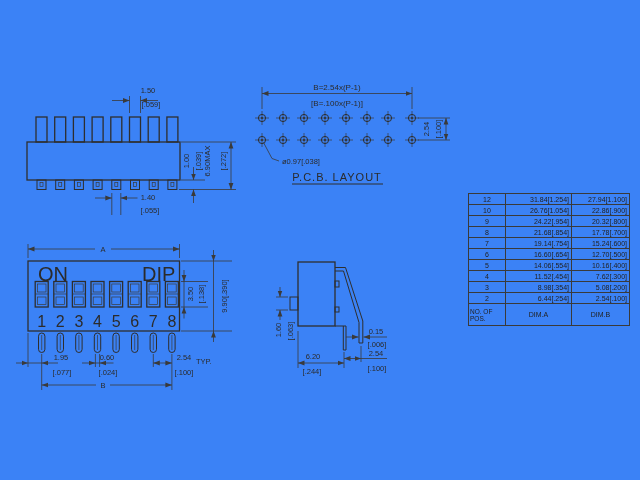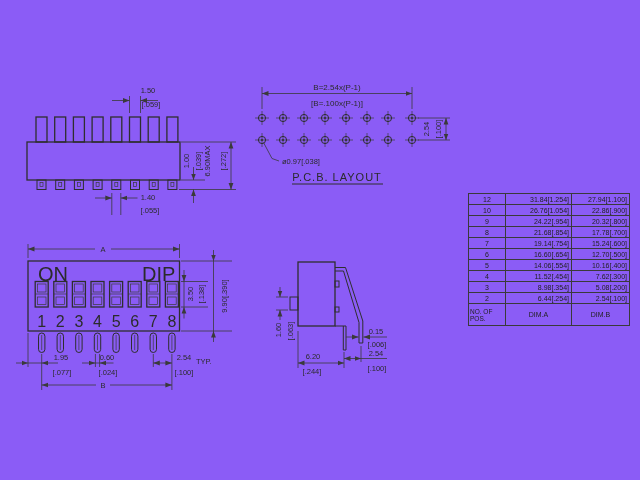--- a/index.html
+++ b/index.html
@@ -1,16 +1,16 @@
 <!DOCTYPE html>
 <html><head>
 <meta charset="utf-8">
 <style>
   html,body{margin:0;padding:0;background:#ffffff;}
-  .canvas{position:relative;width:640px;height:480px;background:#8b5cf6;overflow:hidden;
+  .canvas{position:relative;width:640px;height:480px;background:#3b82f6;overflow:hidden;
           font-family:"Liberation Sans",sans-serif;}
   svg{position:absolute;left:0;top:0;}
   svg text{fill:#2b2b2b;font-family:"Liberation Sans",sans-serif;}
   .part{stroke:#2e2e2e;stroke-width:1.3;fill:none;}
   .part2{stroke:#2e2e2e;stroke-width:1;fill:none;}
   .thin{stroke:#3a3a3a;stroke-width:0.7;fill:none;}
   .dim{stroke:#3a3a3a;stroke-width:0.8;fill:none;}
   .dt{font-size:7.5px;}
   .dt2{font-size:8px;}
   .tt{font-size:11px;letter-spacing:1px;}

